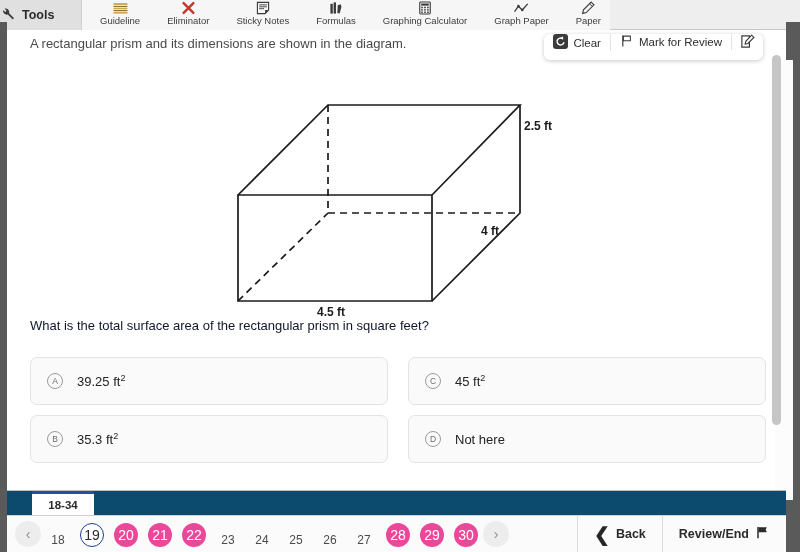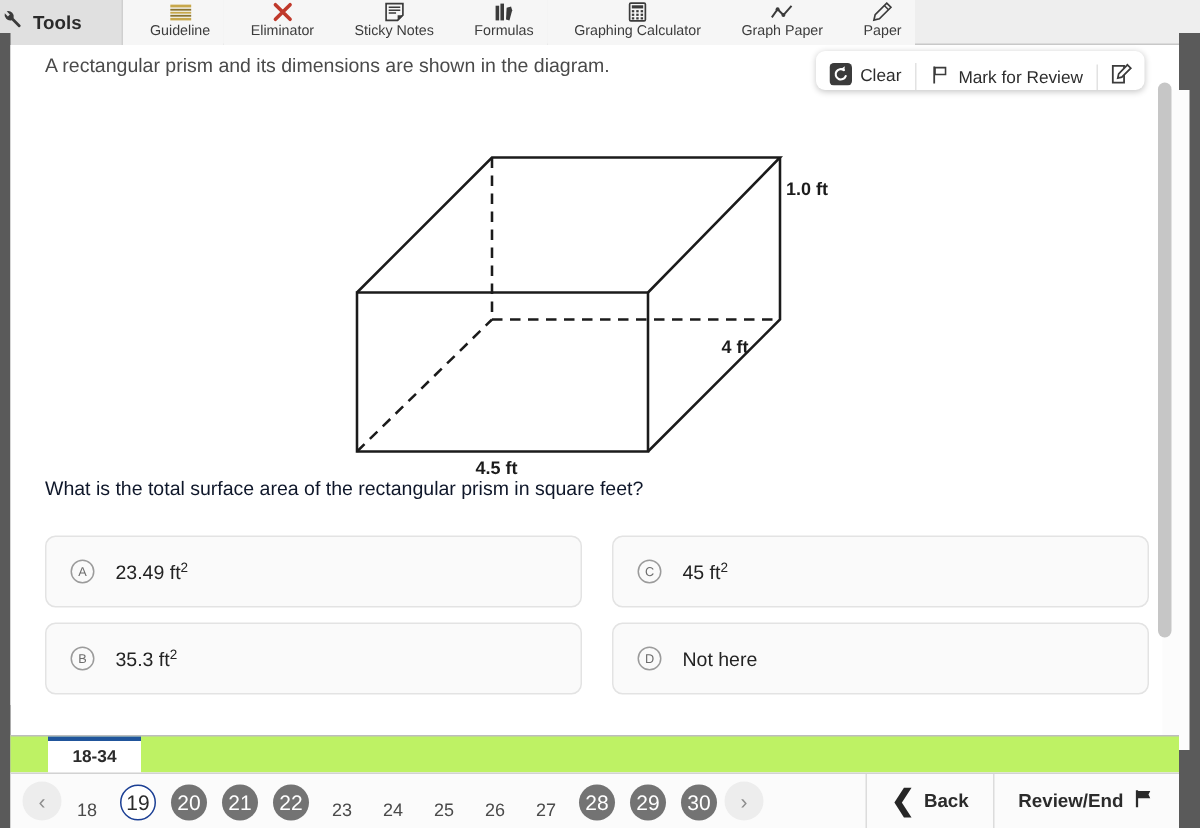--- a/index.html
+++ b/index.html
@@ -71,21 +71,21 @@
     font-size: 13px; color: #4a4a4a;
   }
 
   
   .action-pill {
     position: absolute; right: 23px; top: 4px;
     height: 26px;
     background: #ffffff;
     border-radius: 6px;
     box-shadow: 0 1px 4px rgba(0,0,0,0.22);
-    display: flex; align-items: flex-end;
+    display: flex; align-items: flex-start;
     overflow: hidden;
   }
   .act {
     display: flex; align-items: center; gap: 5px;
     padding: 0 9px;
     font-size: 11.5px; color: #2d2d2d;
     border-right: 1px solid #e2e2e2;
   }
   .act:last-child { border-right: none; padding: 0 8px; }
 
@@ -135,21 +135,21 @@
   .scroll-thumb {
     position: absolute; left: 772px; top: 55px;
     width: 9px; height: 370px;
     background: #c6c6c6; border-radius: 5px;
   }
 
   
   .tabstrip {
     position: absolute; left: 7px; top: 490px;
     width: 779px; height: 25px;
-    background: #bef264;
+    background: #0c4a6e;
     border-top: 1px solid #bdbdbd;
   }
   .tab-active {
     position: absolute; left: 25px; top: 0px;
     width: 62px; height: 25px;
     background: #ffffff;
     border-top: 3px solid #21559b;
     display: flex; align-items: center; justify-content: center;
     font-size: 11.5px; font-weight: 700; color: #2b2b2b;
   }
@@ -172,21 +172,21 @@
   .pnum {
     width: 34px; height: 26px;
     display: flex; align-items: flex-end; justify-content: center;
     font-size: 12px; color: #4a4a4a;
   }
   .pnum.filled span, .pnum.current span {
     width: 24px; height: 24px; border-radius: 50%;
     display: flex; align-items: center; justify-content: center;
     font-size: 14px;
   }
-  .pnum.filled span { background: #737373; color: #ffffff; }
+  .pnum.filled span { background: #ec4899; color: #ffffff; }
   .pnum.current span { border: 1.5px solid #1b3f94; color: #2b2b2b; background: #fff; }
 
   .navbtns { margin-left: auto; display: flex; align-items: stretch; height: 37px; }
   .navbtn {
     display: flex; align-items: center; justify-content: center; gap: 6px;
     padding: 0 16px;
     font-size: 12.5px; font-weight: 700; color: #2b2b2b;
     border-left: 1px solid #dcdcdc;
   }
   .chev { font-size: 19px; font-weight: 700; color: #262626; line-height: 1; }
@@ -345,32 +345,32 @@
         <g stroke="#1b1b1b" stroke-width="1.7" fill="none" stroke-dasharray="7 5">
 
           <path d="M111 47 L111 155"></path>
 
           <path d="M111 155 L303 155"></path>
 
           <path d="M21 243 L111 155"></path>
         </g>
       </svg>
 
-      <div class="dim-lbl" style="left:517px; top:61px;">1.0 ft</div>
+      <div class="dim-lbl" style="left:517px; top:61px;">2.5 ft</div>
       <div class="dim-lbl" style="left:474px; top:166px;">4 ft</div>
       <div class="dim-lbl" style="left:310px; top:247px;">4.5 ft</div>
     </div>
 
     <div class="q-text">What is the total surface area of the rectangular prism in square feet?</div>
 
     <div class="choices">
 
       <div class="choice">
         <span class="bubble">A</span>
-        <span class="ctext"><span>23.49 ft</span><sup>2</sup></span>
+        <span class="ctext"><span>39.25 ft</span><sup>2</sup></span>
       </div>
 
       <div class="choice">
         <span class="bubble">C</span>
         <span class="ctext"><span>45 ft</span><sup>2</sup></span>
       </div>
 
       <div class="choice">
         <span class="bubble">B</span>
         <span class="ctext"><span>35.3 ft</span><sup>2</sup></span>

